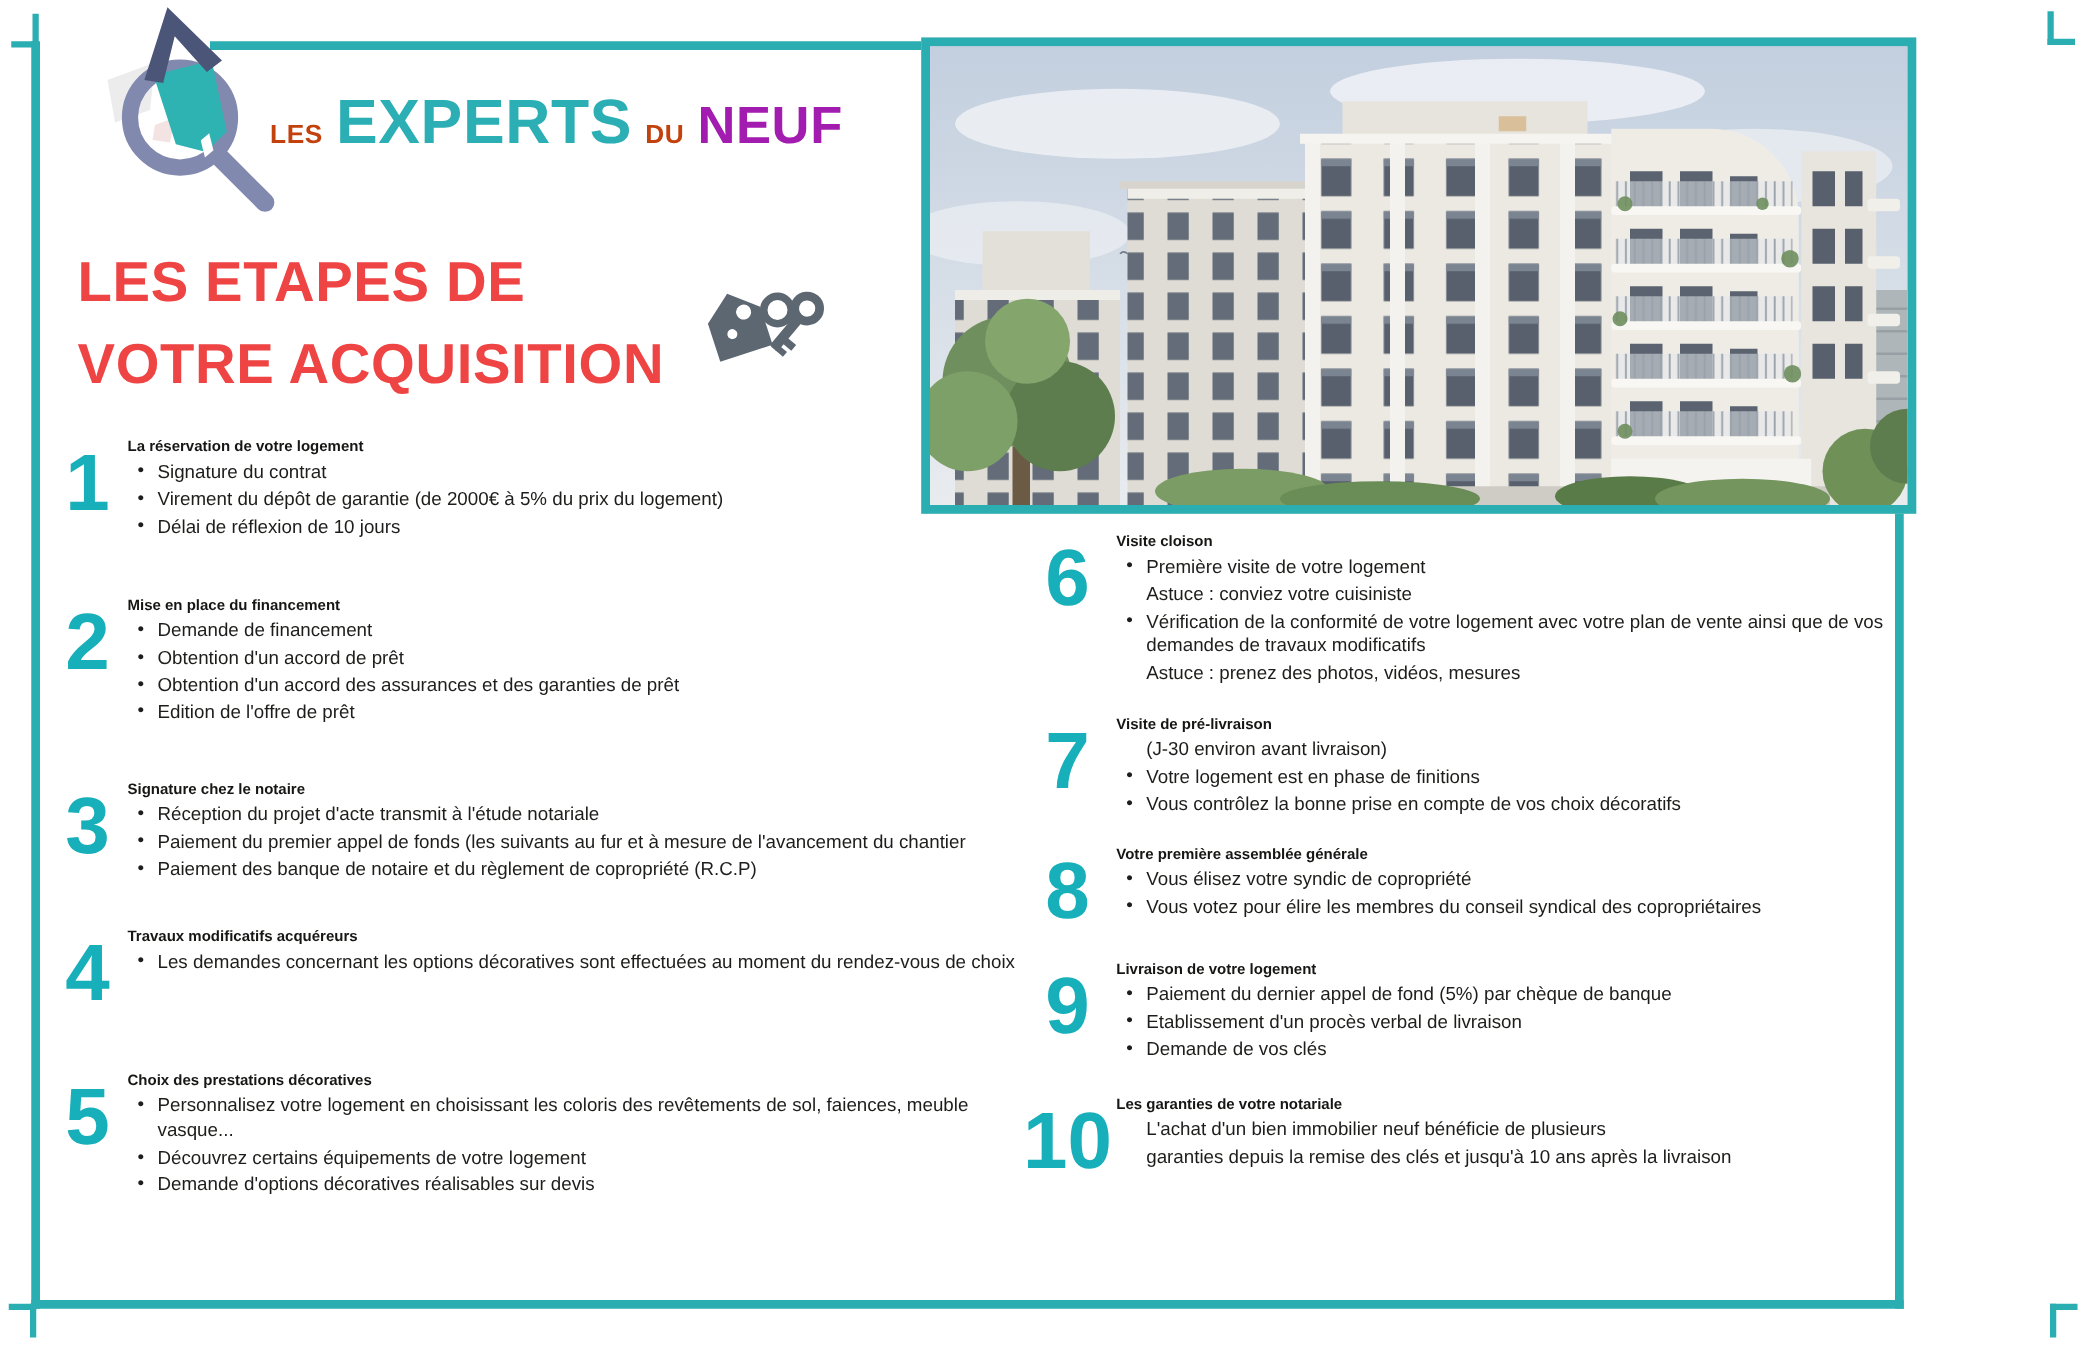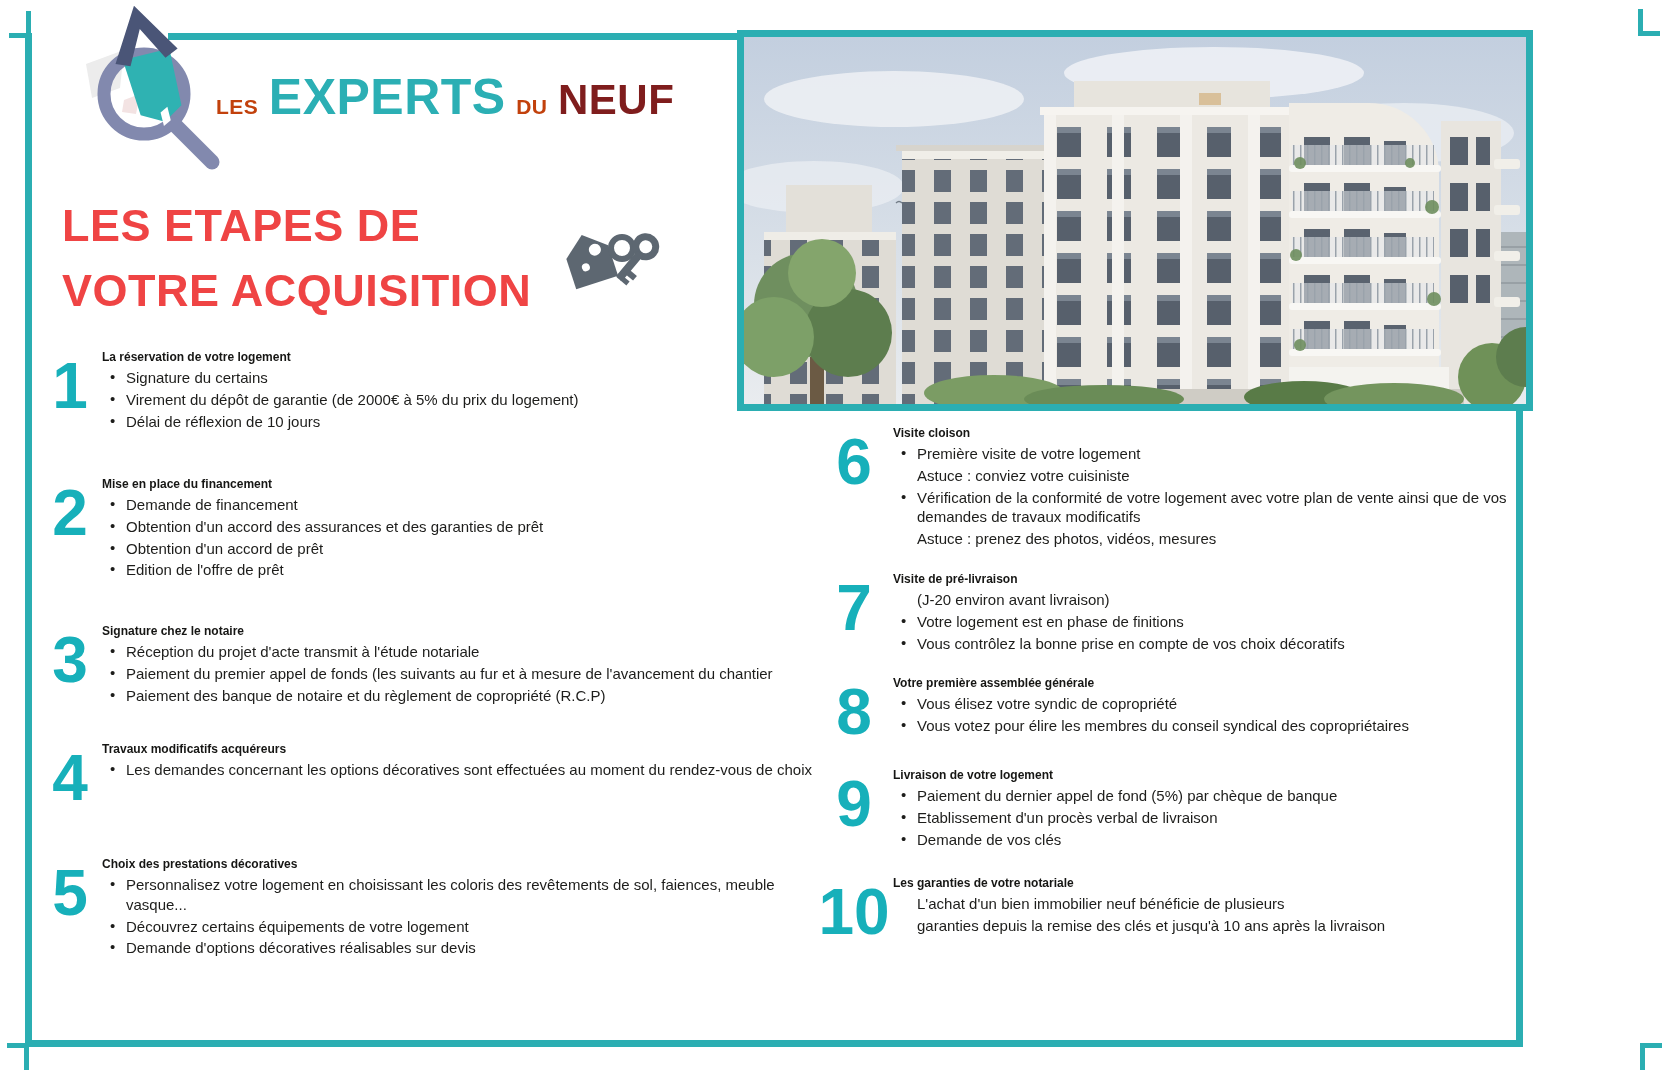--- a/index.html
+++ b/index.html
@@ -13,21 +13,21 @@
   .corner.tr{right:9px;top:9px;border-left:5px solid #2baeb2;border-bottom:5px solid #2baeb2;}
   .corner.bl{left:7px;bottom:10px;border-right:5px solid #2baeb2;border-top:5px solid #2baeb2;}
   .corner.br{right:7px;bottom:10px;border-left:5px solid #2baeb2;border-top:5px solid #2baeb2;}
 
   
   #logo-graphic{position:absolute;left:78px;top:2px;width:152px;height:178px;}
   #wordmark{position:absolute;left:216px;top:68px;white-space:nowrap;}
   #wordmark span{display:inline-block;vertical-align:baseline;font-weight:700;}
   .wm-small{font-size:21px;color:#c2410c;letter-spacing:.5px;}
   .wm-big-teal{font-size:50px;color:#2bafb4;letter-spacing:.5px;margin:0 6px;}
-  .wm-big-dark{font-size:42px;color:#7f1d1d;letter-spacing:.5px;margin-left:6px;}
+  .wm-big-dark{font-size:42px;color:#a21caf;letter-spacing:.5px;margin-left:6px;}
 
   
   #page-title{position:absolute;left:62px;top:194px;font-size:45px;font-weight:800;
               color:#ef4444;line-height:1.44;letter-spacing:.5px;}
 
   
   #keys-icon{position:absolute;left:560px;top:222px;width:115px;height:80px;}
 
   
   #building-photo{position:absolute;left:737px;top:30px;width:782px;height:367px;
@@ -245,35 +245,35 @@
       </g>
     </svg>
   </div>
 
   <div class="col" id="col-left">
     <div class="step" style="top: 350px;">
       <div class="num">1</div>
       <div class="content">
         <div class="step-title">La réservation de votre logement</div>
         <ul class="step-items">
-            <li class="bullet">Signature du certains</li>
+            <li class="bullet">Signature du contrat</li>
             <li class="bullet">Virement du dépôt de garantie (de 2000€ à 5% du prix du logement)</li>
             <li class="bullet">Délai de réflexion de 10 jours</li>
           </ul>
       </div>
     </div>
 
     <div class="step" style="top: 477px;">
       <div class="num">2</div>
       <div class="content">
         <div class="step-title">Mise en place du financement</div>
         <ul class="step-items">
             <li class="bullet">Demande de financement</li>
+            <li class="bullet">Obtention d'un accord de prêt</li>
             <li class="bullet">Obtention d'un accord des assurances et des garanties de prêt</li>
-            <li class="bullet">Obtention d'un accord de prêt</li>
             <li class="bullet">Edition de l'offre de prêt</li>
           </ul>
       </div>
     </div>
 
     <div class="step" style="top: 624px;">
       <div class="num">3</div>
       <div class="content">
         <div class="step-title">Signature chez le notaire</div>
         <ul class="step-items">
@@ -318,21 +318,21 @@
             <li class="plain">Astuce : prenez des photos, vidéos, mesures</li>
           </ul>
       </div>
     </div>
 
     <div class="step" style="top: 572px;">
       <div class="num">7</div>
       <div class="content">
         <div class="step-title">Visite de pré-livraison</div>
         <ul class="step-items">
-            <li class="plain">(J-20 environ avant livraison)</li>
+            <li class="plain">(J-30 environ avant livraison)</li>
             <li class="bullet">Votre logement est en phase de finitions</li>
             <li class="bullet">Vous contrôlez la bonne prise en compte de vos choix décoratifs</li>
           </ul>
       </div>
     </div>
 
     <div class="step" style="top: 676px;">
       <div class="num">8</div>
       <div class="content">
         <div class="step-title">Votre première assemblée générale</div>

